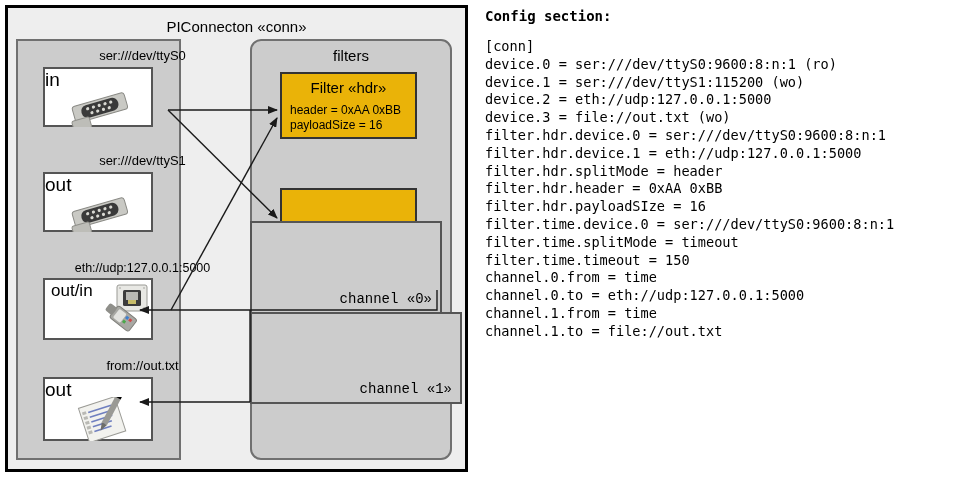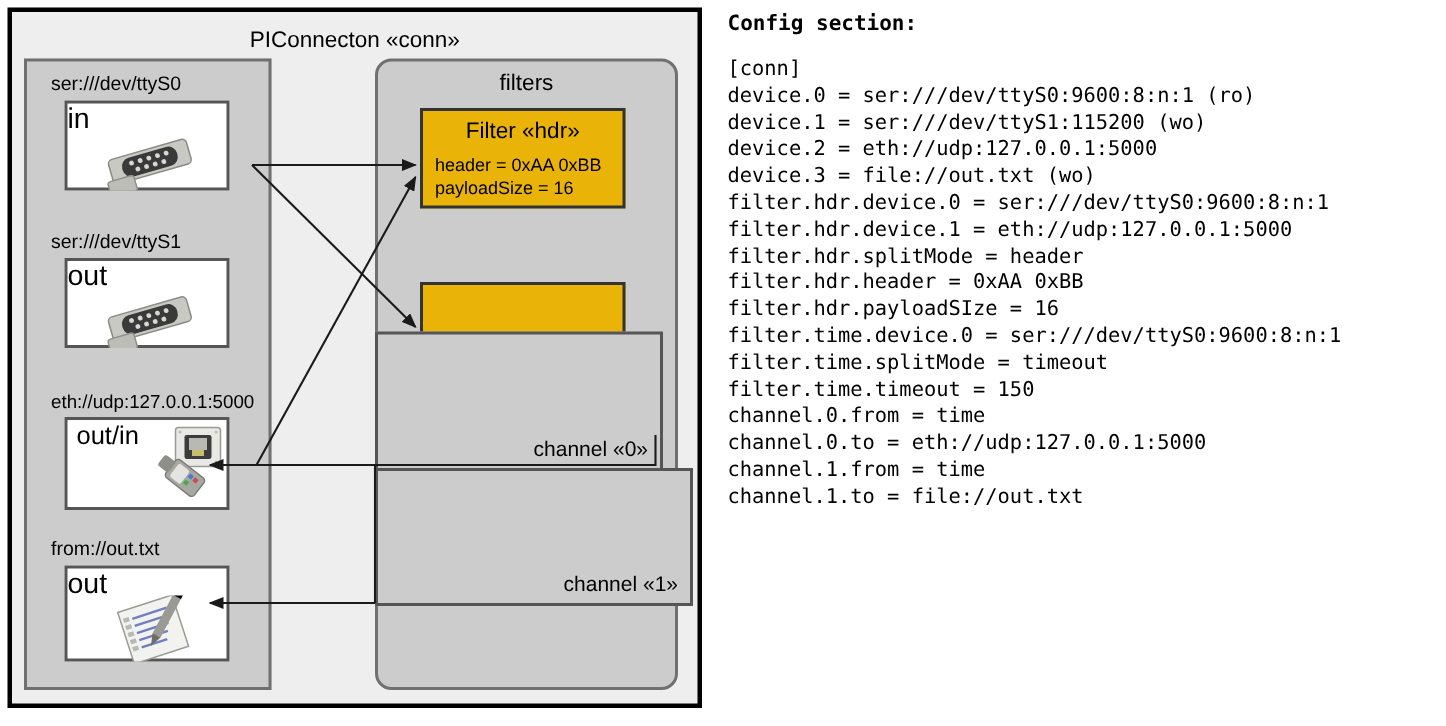--- a/index.html
+++ b/index.html
@@ -19,40 +19,40 @@
          box-sizing:border-box;}
 
   .group-title{position:absolute;left:0;top:6px;width:100%;text-align:center;
                font-size:15px;line-height:18px;}
 
   
   #devices{left:16px;top:39px;width:165px;height:421px;}
   #filtersgrp{left:250px;top:39px;width:202px;height:421px;border-radius:11px;}
 
   
-  .dev-label{position:absolute;width:100%;text-align:left;font-size:13px;
-             line-height:16px;left:16px;}
+  .dev-label{position:absolute;width:100%;text-align:center;font-size:13px;
+             line-height:16px;left:0;padding-left:44px;}
   .dev-box{position:absolute;background:#ffffff;border:2px solid #555;
            box-sizing:border-box;}
   .dev-io{position:absolute;left:0;top:2px;width:100%;text-align:left;
           font-size:19px;line-height:18px;}
 
   
   .filter-box{position:absolute;background:#eab308;border:2px solid #333;
               box-sizing:border-box;}
   .filter-title{position:absolute;left:0;top:5px;width:100%;text-align:center;
                 font-size:15px;line-height:18px;}
   .filter-attrs{position:absolute;left:8px;top:29px;font-size:12px;
                 line-height:15px;white-space:pre-line;}
 
   
   .chan-box{position:absolute;background:#cccccc;border:2px solid #555;
             box-sizing:border-box;}
   .chan-label{position:absolute;right:8px;bottom:4px;font-size:14px;
-              line-height:17px;}
+              line-height:17px;font-family:Liberation Mono, monospace;}
 
   svg.wires{position:absolute;left:0;top:0;width:478px;height:484px;
             pointer-events:none;}
 
   
   #config{position:absolute;left:482px;top:0;width:482px;height:484px;}
   .cfg-head{position:absolute;left:3px;top:8px;font-size:14px;font-weight:bold;
             font-family:"DejaVu Sans Mono",monospace;}
   .cfg-body{position:absolute;left:3px;top:38px;font-size:13.6px;
             line-height:17.8px;font-family:"DejaVu Sans Mono",monospace;

